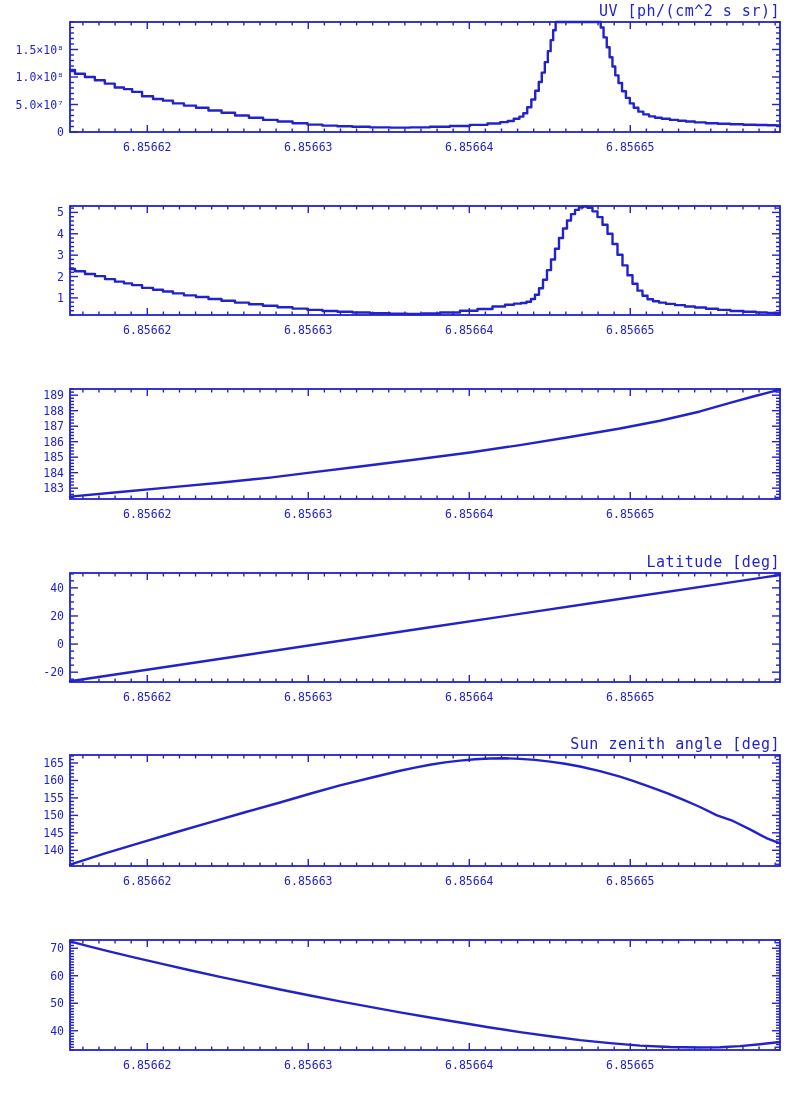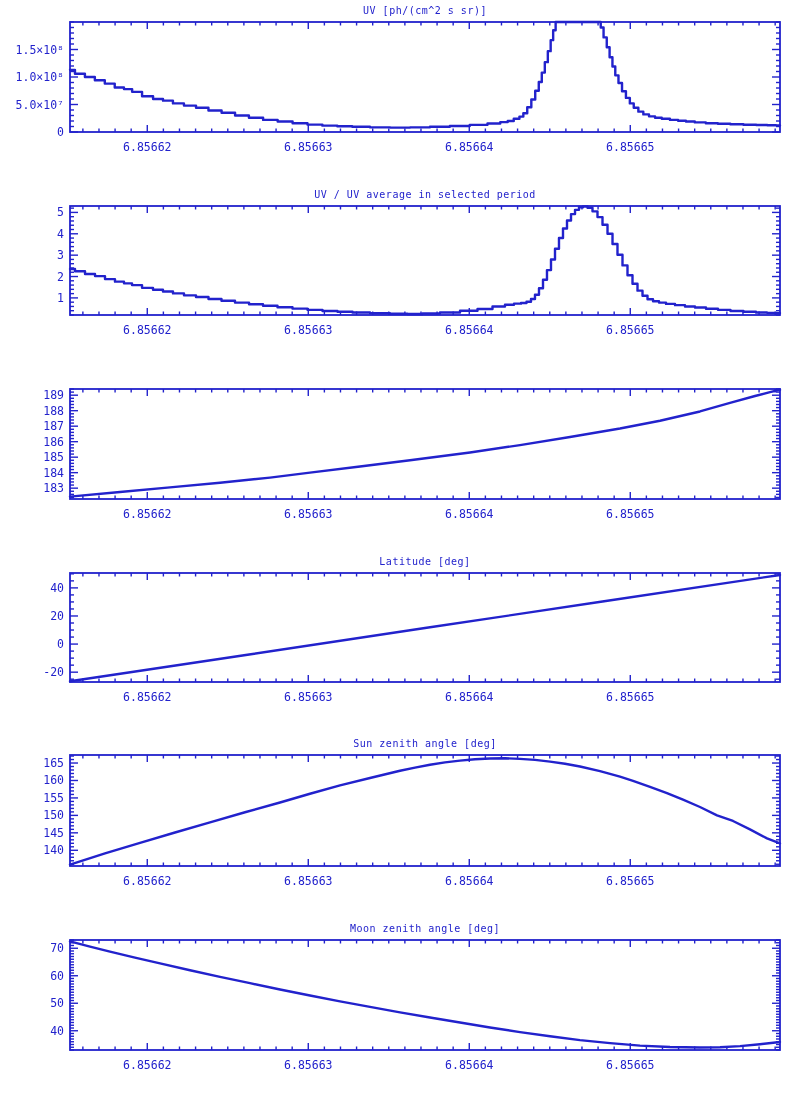--- a/index.html
+++ b/index.html
@@ -1,38 +1,36 @@
 <!DOCTYPE html>
 <html><head>
 <meta charset="utf-8">
 <style>
   html,body{margin:0;padding:0;background:#ffffff;}
   #page{
     position:relative;width:800px;height:1100px;background:#ffffff;
     font-family:"DejaVu Sans Mono",monospace;overflow:hidden;
   }
   .chart-title{
-    position:absolute;left:70px;width:710px;text-align:center;
-    font-size:10px;line-height:18px;color:#2222cc;letter-spacing:0.5px;
+    position:absolute;left:70px;width:710px;text-align:right;
+    font-size:15px;line-height:18px;color:#2222cc;letter-spacing:0.5px;
     white-space:nowrap;
   }
   svg text{
     font-family:"DejaVu Sans Mono",monospace;
     fill:#2222cc;
   }
 </style>
 </head>
 <body>
 
 <div id="page">
   <div class="chart-title" style="top:2px">UV [ph/(cm^2 s sr)]</div>
-  <div class="chart-title" style="top:186px">UV / UV average in selected period</div>
   <div class="chart-title" style="top:553px">Latitude [deg]</div>
   <div class="chart-title" style="top:735px">Sun zenith angle [deg]</div>
-  <div class="chart-title" style="top:920px">Moon zenith angle [deg]</div>
   <svg id="plot-canvas" width="800" height="1100" viewBox="0 0 800 1100">
       <g>
         <rect x="70" y="22" width="710" height="110" fill="none" stroke="#2222cc" stroke-width="1.8"></rect>
         <line x1="82.87981858752201" y1="132" x2="82.87981858752201" y2="128.5" stroke="#2222cc" stroke-width="1.4"></line>
         <line x1="82.87981858752201" y1="22" x2="82.87981858752201" y2="25.5" stroke="#2222cc" stroke-width="1.4"></line>
         <line x1="98.97959183264913" y1="132" x2="98.97959183264913" y2="128.5" stroke="#2222cc" stroke-width="1.4"></line>
         <line x1="98.97959183264913" y1="22" x2="98.97959183264913" y2="25.5" stroke="#2222cc" stroke-width="1.4"></line>
         <line x1="115.07936507777626" y1="132" x2="115.07936507777626" y2="128.5" stroke="#2222cc" stroke-width="1.4"></line>
         <line x1="115.07936507777626" y1="22" x2="115.07936507777626" y2="25.5" stroke="#2222cc" stroke-width="1.4"></line>
         <line x1="131.1791383086039" y1="132" x2="131.1791383086039" y2="128.5" stroke="#2222cc" stroke-width="1.4"></line>

